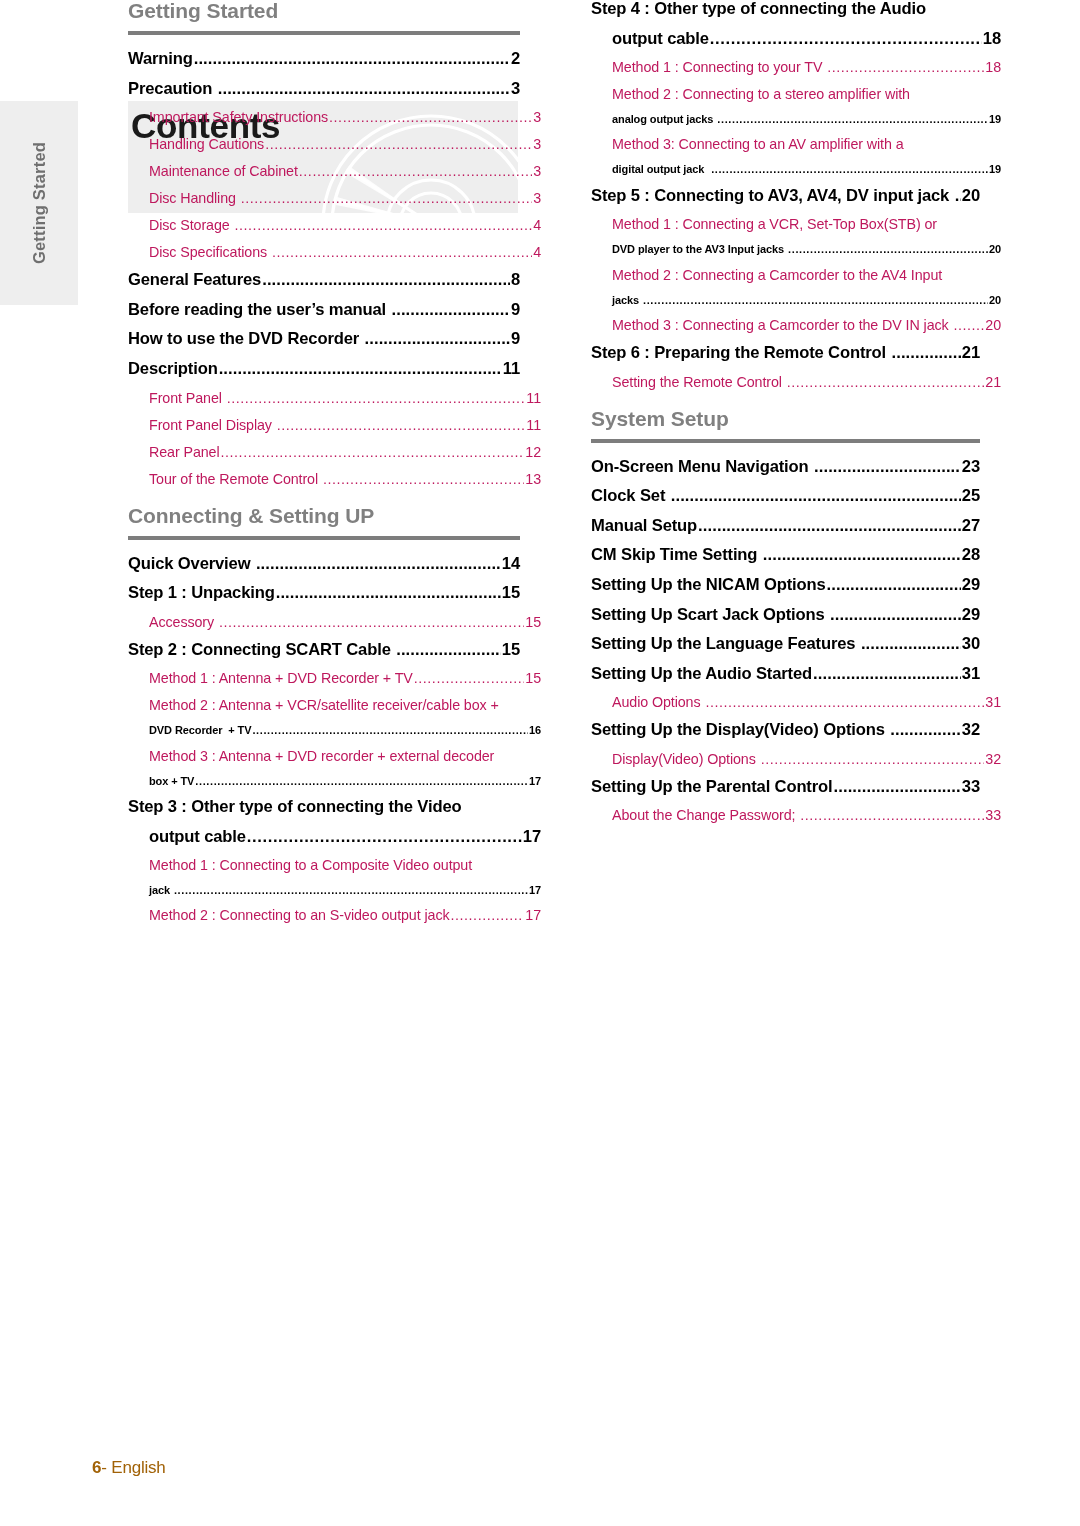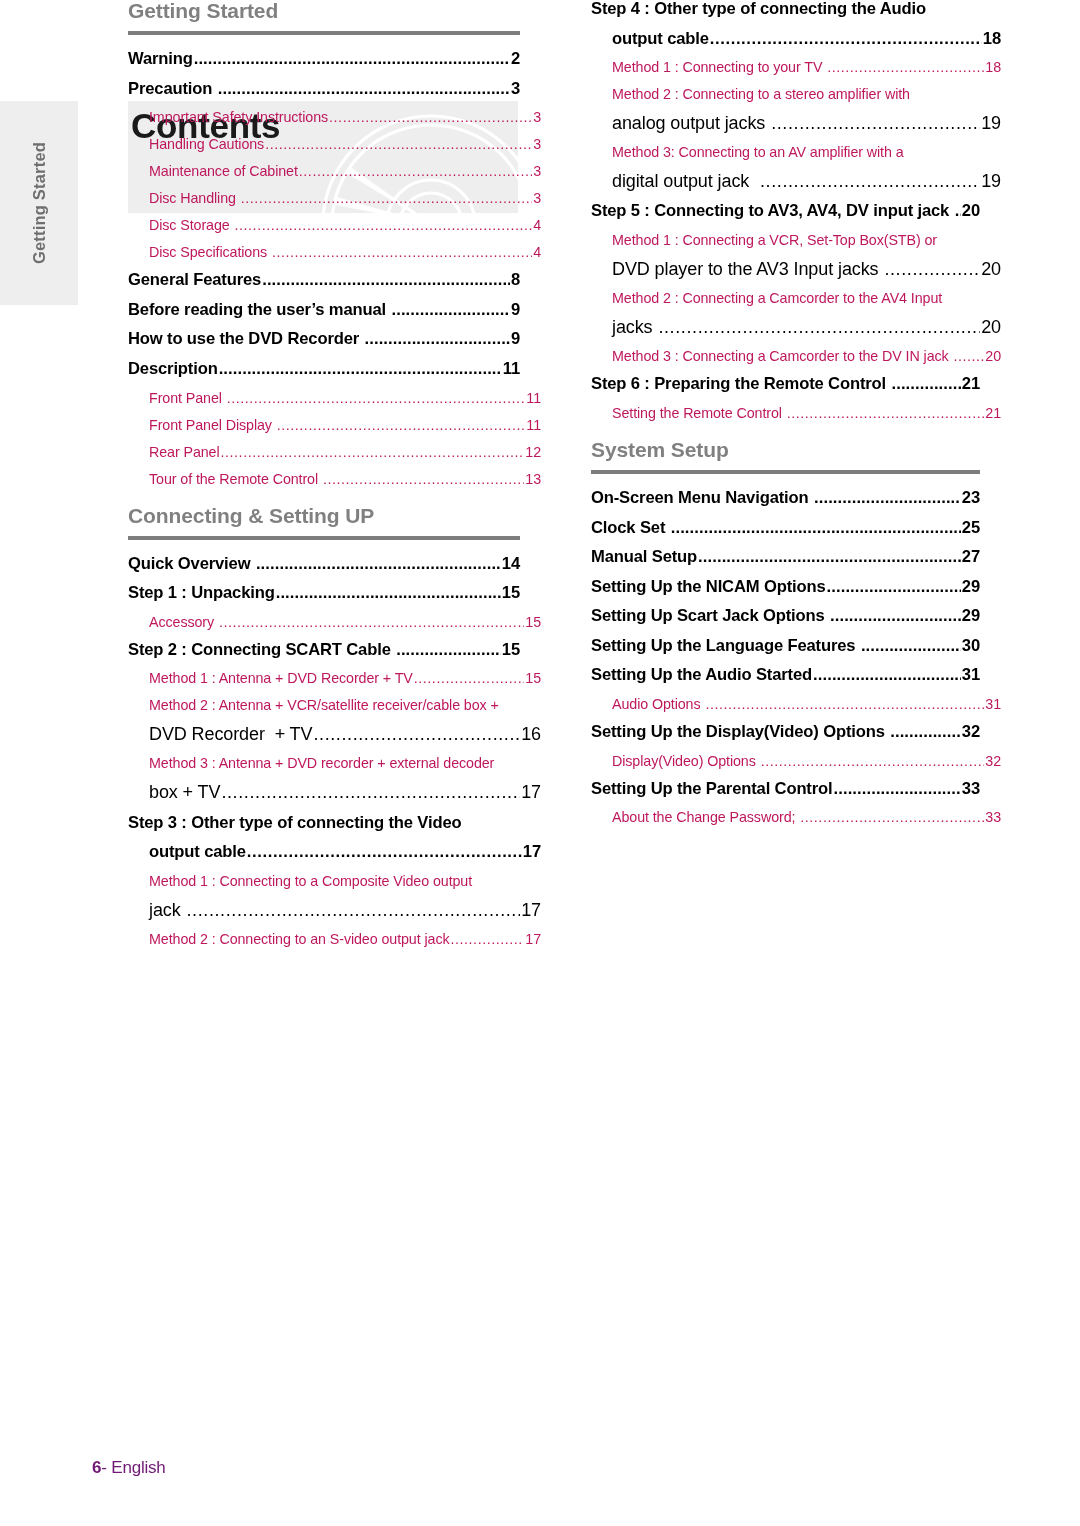--- a/index.html
+++ b/index.html
@@ -143,35 +143,36 @@
     margin-bottom: 11px;
     line-height: 1.12;
   }
   .cont.lvl1-cont {
     font-size: 16.6px;
     font-weight: bold;
     margin-left: 21px;
     letter-spacing: -0.15px;
   }
   .cont.lvl2-cont {
-    font-size: 18px;
+    font-size: 11px;
     margin-left: 21px;
     letter-spacing: -0.1px;
+    font-weight: bold;
   }
   .nodots .toc-label { flex: 1 1 auto; white-space: normal; }
 
   .gap-before { margin-top: 18px; }
 
   
   #footer {
     position: absolute;
     left: 92px;
     top: 1458px;
     font-size: 17px;
-    color: #701a75;
+    color: #a16207;
     letter-spacing: -0.2px;
   }
   #footer .pg { font-weight: bold; }
   #footer .lang { font-weight: normal; }
 </style>
 </head>
 <body>
 
 <div id="side-tab">
   <div id="side-tab-label">Getting Started</div>
@@ -421,20 +422,25 @@
       <span class="toc-label">Clock Set </span>
       <span class="toc-dots"></span>
       <span class="toc-page">25</span>
     </div>
     <div class="toc-row lvl1">
       <span class="toc-label">Manual Setup</span>
       <span class="toc-dots"></span>
       <span class="toc-page">27</span>
     </div>
     <div class="toc-row lvl1">
+      <span class="toc-label">CM Skip Time Setting </span>
+      <span class="toc-dots"></span>
+      <span class="toc-page">28</span>
+    </div>
+    <div class="toc-row lvl1">
       <span class="toc-label">Setting Up the NICAM Options</span>
       <span class="toc-dots"></span>
       <span class="toc-page">29</span>
     </div>
     <div class="toc-row lvl1">
       <span class="toc-label">Setting Up Scart Jack Options </span>
       <span class="toc-dots"></span>
       <span class="toc-page">29</span>
     </div>
     <div class="toc-row lvl1">

